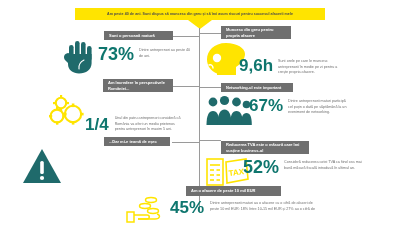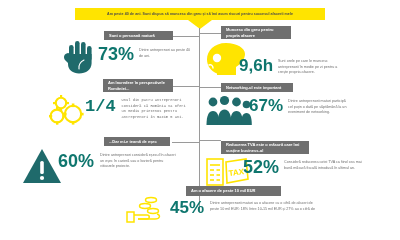--- a/index.html
+++ b/index.html
@@ -132,21 +132,21 @@
           <rect x="8" y="27.5" width="2.4" height="3.2"></rect>
         <rect x="1" y="21" width="3.2" height="2.4"></rect>
           <rect x="14.5" y="21" width="3.2" height="2.4"></rect>
         <rect x="23.8" y="9.5" width="2.6" height="3.6"></rect>
           <rect x="23.8" y="27" width="2.6" height="3.6"></rect>
         <rect x="15" y="18.8" width="3.6" height="2.6"></rect>
           <rect x="32" y="18.8" width="3.6" height="2.6"></rect>
       </g>
     </svg>
   </div>
-  <div class="stat" style="left:85px;top:98px;width:110px;font-family:Liberation Mono, monospace;">
+  <div class="stat" style="left:85px;top:116px;width:110px;">
     <div class="bignum yellow" style="font-size:17px;margin-right:6px;">1/4</div>
     <div class="desc" style="width:68px;">Unul din patru antreprenori consideră că România va oferi un mediu prietenos pentru antreprenori în maxim 5 ani.</div>
   </div>
 
   <div class="chip" style="left:221px;top:83px;width:72px;height:9px;">
     <span>Networking-ul este important</span>
   </div>
   <div class="icon" style="left:206px;top:95px;">
     <svg width="46" height="32" viewBox="0 0 46 32">
       <g class="tealfill">
@@ -168,24 +168,20 @@
 
   <div class="chip" style="left:104px;top:137px;width:66px;height:9px;">
     <span>...Dar mi-e teamă de eșec</span>
   </div>
   <div class="icon" style="left:22px;top:148px;">
     <svg width="40" height="36" viewBox="0 0 40 36">
       <path class="tealfill" d="M20 1 L39 35 L1 35 Z"></path>
       <rect x="18.2" y="13" width="3.6" height="13" rx="1.6" fill="#ffffff"></rect>
       <circle cx="20" cy="30" r="2.1" fill="#ffffff"></circle>
     </svg>
-  </div>
-  <div class="stat" style="left:58px;top:152px;width:135px;">
-    <div class="bignum yellow" style="font-size:18px;margin-right:6px;">60%</div>
-    <div class="desc" style="width:78px;padding-top:1px;">Dintre antreprenori consideră eșecul în afaceri un eșec în carieră sau o barieră pentru viitoarele proiecte.</div>
   </div>
 
   <div class="chip" style="left:221px;top:141px;width:88px;height:13px;">
     <span>Reducerea TVA este o măsură care îmi susține business-ul</span>
   </div>
   <div class="icon" style="left:206px;top:157px;">
     <svg width="44" height="30" viewBox="0 0 44 30">
       <g class="yellowstroke" stroke-width="1.6">
         <rect x="1" y="2" width="16" height="26"></rect>
         <line x1="4" y1="8" x2="14" y2="8"></line>

